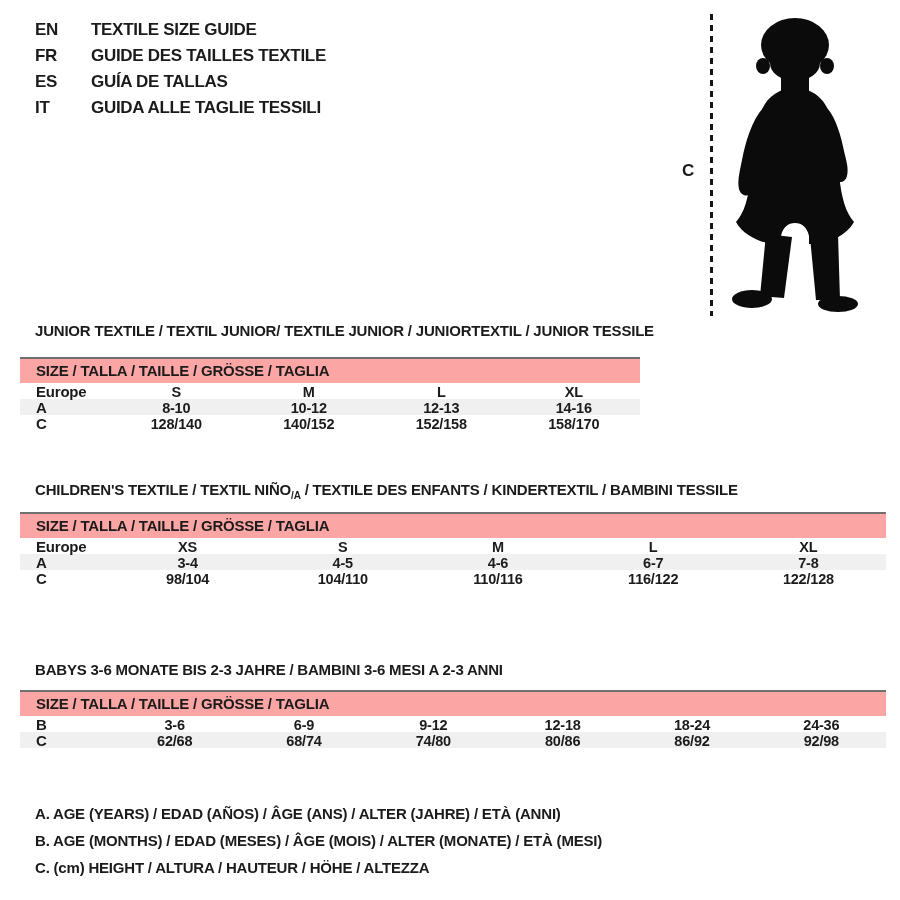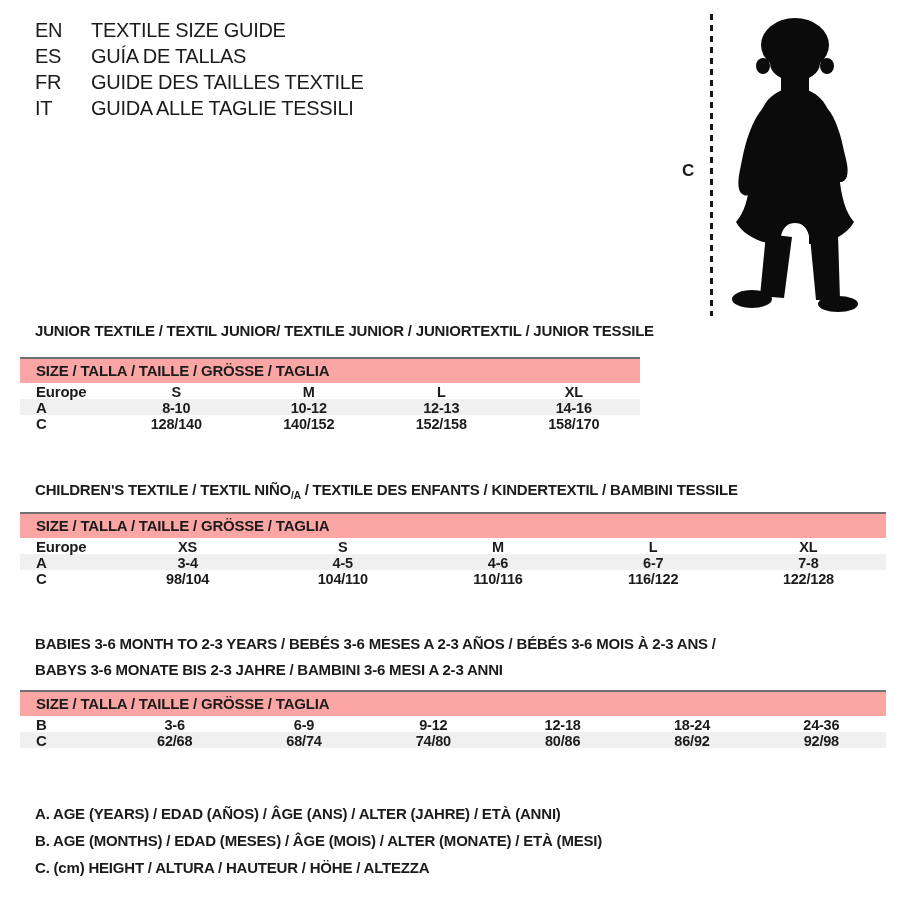--- a/index.html
+++ b/index.html
@@ -5,21 +5,21 @@
   html,body{margin:0;padding:0;}
   body{
     width:900px;height:900px;background:#ffffff;
     font-family:"Liberation Sans", sans-serif;
     color:#1b1b1b;position:relative;overflow:hidden;
   }
   .page{position:absolute;inset:0;}
 
   
   .lang-list{position:absolute;left:35px;top:17px;}
-  .lang-row{display:flex;height:26px;align-items:center;font-weight:400;font-size:20px;letter-spacing:-0.3px;}
+  .lang-row{display:flex;height:26px;align-items:center;font-weight:700;font-size:17px;letter-spacing:-0.3px;}
   .lang-code{width:56px;}
 
   
   .dotted-line{position:absolute;left:710px;top:14px;width:3px;height:302px;
     background:repeating-linear-gradient(to bottom,#161616 0 6px,transparent 6px 11px);}
   .height-label{position:absolute;left:682px;top:161px;font-weight:700;font-size:17px;}
   .baby-svg{position:absolute;left:714px;top:8px;}
 
   
   .section-title{position:absolute;left:35px;font-weight:700;font-size:15px;letter-spacing:-0.2px;white-space:nowrap;}
@@ -51,26 +51,26 @@
 <body>
 
 <div class="page">
 
   <div class="lang-list">
     <div class="lang-row">
       <span class="lang-code">EN</span>
       <span class="lang-label">TEXTILE SIZE GUIDE</span>
     </div>
     <div class="lang-row">
+      <span class="lang-code">FR</span>
+      <span class="lang-label">GUIDE DES TAILLES TEXTILE</span>
+    </div>
+    <div class="lang-row">
       <span class="lang-code">ES</span>
       <span class="lang-label">GUÍA DE TALLAS</span>
-    </div>
-    <div class="lang-row">
-      <span class="lang-code">FR</span>
-      <span class="lang-label">GUIDE DES TAILLES TEXTILE</span>
     </div>
     <div class="lang-row">
       <span class="lang-code">IT</span>
       <span class="lang-label">GUIDA ALLE TAGLIE TESSILI</span>
     </div>
   </div>
 
   <div class="dotted-line"></div>
   <div class="height-label">C</div>
   <svg class="baby-svg" width="160" height="305" viewBox="0 0 160 305" fill="#0b0b0b" xmlns="http://www.w3.org/2000/svg">
@@ -148,21 +148,21 @@
       <div>C</div>
       <div>98/104</div>
       <div>104/110</div>
       <div>110/116</div>
       <div>116/122</div>
       <div>122/128</div>
     </div>
   </div>
 
   <div class="section-title" id="babies-title">
-    <span>BABIES 3-6 MONTH TO 2-3 YEARS / BEBÉS 3-6 MESES A 2-3 AÑOS / BÉBÉS 3-6 MOIS À 2-3 ANS /</span><br>
+    <br>
     <span>BABYS 3-6 MONATE BIS 2-3 JAHRE / BAMBINI 3-6 MESI A 2-3 ANNI</span>
   </div>
   <div class="size-table" id="babies-table">
     <div class="t-header">SIZE / TALLA / TAILLE / GRÖSSE / TAGLIA</div>
     <div class="t-row cols-6">
       <div>B</div>
       <div>3-6</div>
       <div>6-9</div>
       <div>9-12</div>
       <div>12-18</div>

